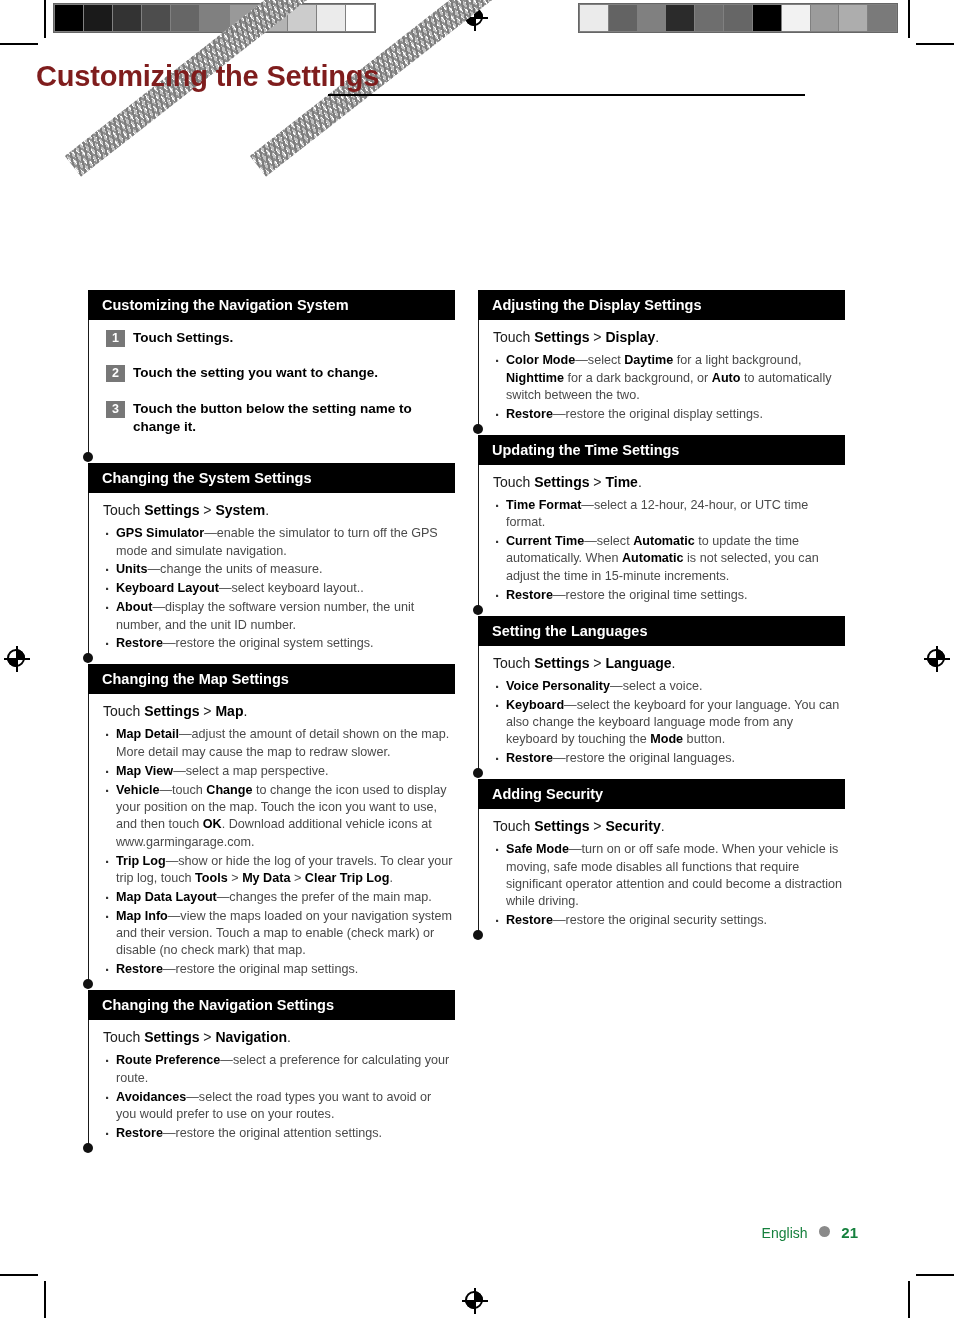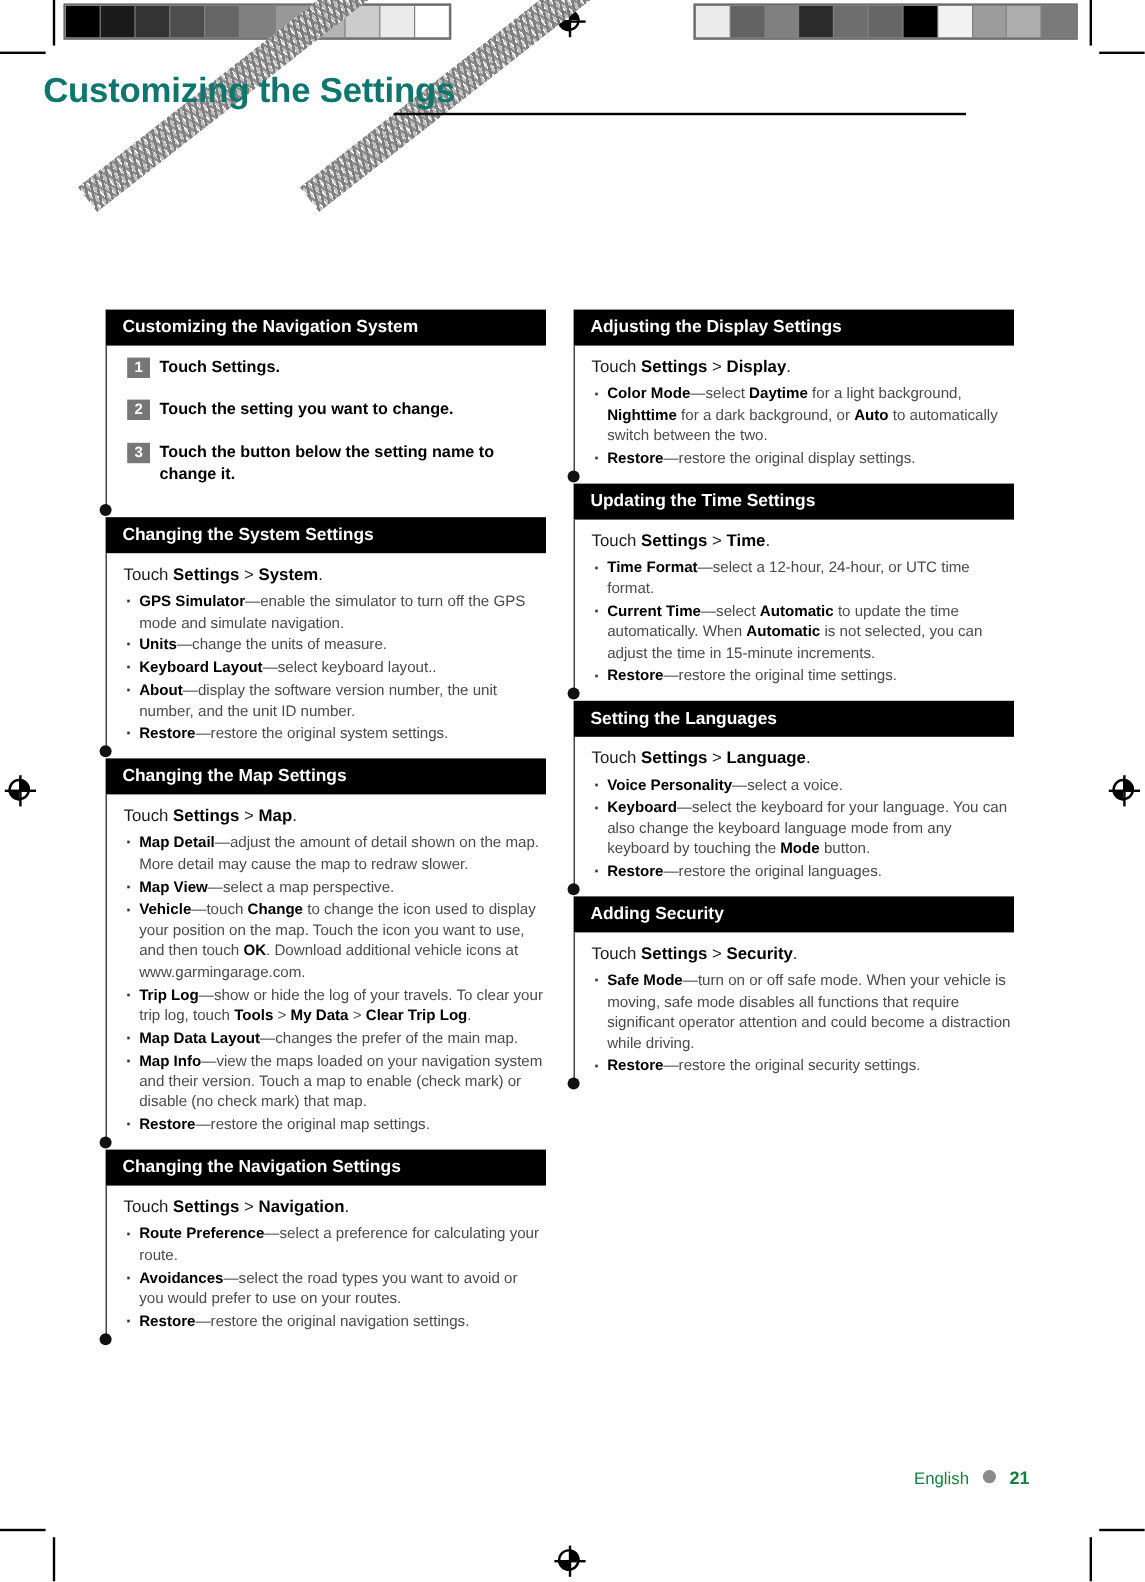--- a/index.html
+++ b/index.html
@@ -84,40 +84,40 @@
   .tread.t1 { left: 10px;  top: 118px; }
   .tread.t2 { left: 195px; top: 118px; }
 
   h1.doc-title {
     position: absolute;
     left: 36px; top: 60px;
     margin: 0;
     font-size: 29px;
     font-weight: bold;
     letter-spacing: -0.2px;
-    color: #0f766e;
+    color: #7f1d1d;
     z-index: 5;
   }
   .title-rule {
     position: absolute;
     left: 328px; top: 94px;
     width: 477px; height: 2px;
     background: #000;
     z-index: 4;
   }
   .intro {
     position: absolute;
     left: 91px; top: 158px;
     font-size: 13.5px;
     color: #1a1a1a;
     z-index: 5;
   }
 
   
-  .col { position: absolute; width: 367px; }
+  .col { position: absolute; width: 367px; margin-top: 32px; }
   .col.left  { left: 88px;  top: 258px; }
   .col.right { left: 478px; top: 258px; }
 
   .section { position: relative; margin-bottom: 6px; }
   .section-head {
     background: #000;
     color: #fff;
     font-weight: bold;
     font-size: 14.5px;
     padding: 6px 0 6px 14px;
@@ -330,21 +330,21 @@
           </ul>
         </div>
       </div>
       <div class="section">
         <div class="section-head">Changing the Navigation Settings</div>
         <div class="section-body">
           <p class="touch-line">Touch <b>Settings</b> &gt; <b>Navigation</b>.</p>
           <ul class="bullets">
             <li><b>Route Preference</b><span class="sep">—select a preference for calculating your route.</span></li>
             <li><b>Avoidances</b><span class="sep">—select the road types you want to avoid or you would prefer to use on your routes.</span></li>
-            <li><b>Restore</b><span class="sep">—restore the original navigation settings.</span></li>
+            <li><b>Restore</b><span class="sep">—restore the original attention settings.</span></li>
           </ul>
         </div>
       </div>
     </div>
   <div class="col right" id="col-right">
       <div class="section">
         <div class="section-head">Adjusting the Display Settings</div>
         <div class="section-body">
           <p class="touch-line">Touch <b>Settings</b> &gt; <b>Display</b>.</p>
           <ul class="bullets">

